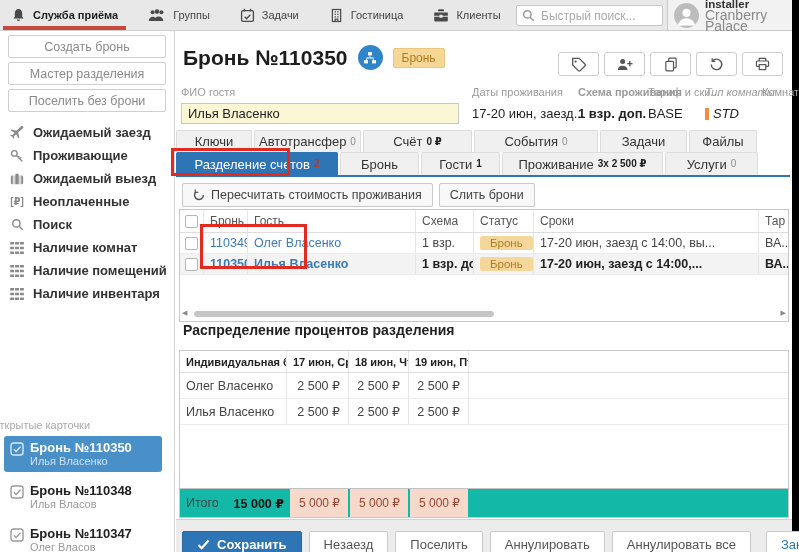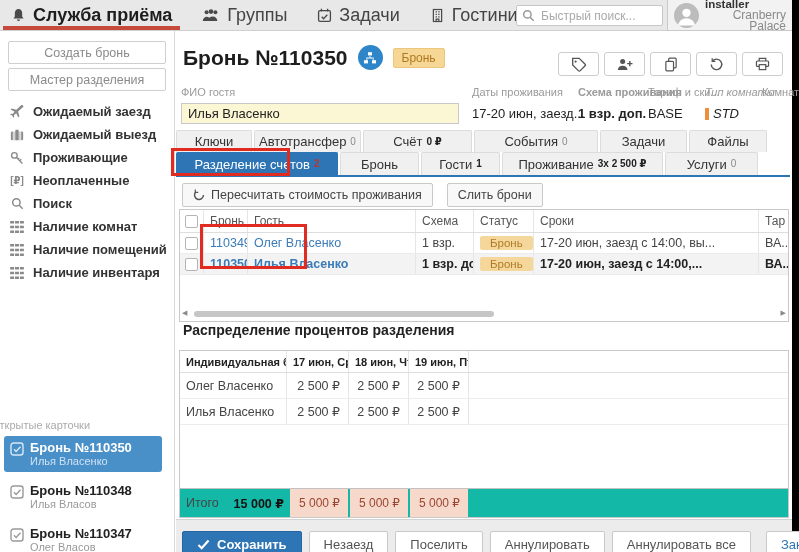--- a/index.html
+++ b/index.html
@@ -2,37 +2,37 @@
 <html><head>
 <meta charset="utf-8">
 <style>
   html,body{margin:0;padding:0;background:#555;}
   *{box-sizing:border-box;font-family:"Liberation Sans","DejaVu Sans",sans-serif;}
   .screen{position:relative;width:799px;height:552px;background:#000;overflow:hidden;margin:0 auto;}
   .app{position:absolute;left:0;top:0;width:792px;height:552px;background:#fff;}
 
   
   .topbar{position:absolute;left:0;top:0;width:792px;height:31px;background:#e8e8e8;border-bottom:1px solid #cfcfcf;display:flex;align-items:center;}
-  .nav-item{position:relative;display:flex;align-items:center;gap:7px;height:100%;padding:0 15px;cursor:pointer;color:#444;font-size:18px;}
+  .nav-item{position:relative;display:flex;align-items:center;gap:7px;height:100%;padding:0 15px;cursor:pointer;color:#444;font-size:11px;}
   .nav-item:first-child{padding-left:11px;}
   .nav-item .nicon{display:flex;color:#4a4a4a;}
   .nav-item.active{color:#1d1d1d;font-weight:bold;}
   .nav-item.active::after{content:"";position:absolute;left:3px;right:7px;bottom:0;height:4px;background:#c64a3b;}
   .search{position:absolute;left:516px;top:5px;width:147px;height:21px;}
   .search input{width:100%;height:100%;border:1px solid #c6c6c6;border-radius:2px;background:#fff;font-size:12px;color:#555;padding:0 6px 0 24px;outline:none;}
   .search input::placeholder{color:#a9a9a9;}
   .search .sicon{position:absolute;left:6px;top:4px;color:#999;}
   .userbox{position:absolute;right:0;top:0;width:125px;height:31px;background:#f2f2f2;border-left:1px solid #c9c9c9;border-bottom:1px solid #c9c9c9;display:flex;align-items:center;gap:6px;padding:0 6px;}
   .userbox .uname{font-size:11.5px;font-weight:bold;color:#333;line-height:12px;}
-  .userbox .uprop{font-size:12px;color:#8a8a8a;line-height:11px;text-align:right;}
+  .userbox .uprop{font-size:14px;color:#8a8a8a;line-height:11px;}
 
   
   .sidebar{position:absolute;left:0;top:31px;width:175px;height:521px;background:#fff;border-right:1px solid #d8d8d8;}
   .side-btn{display:block;width:158px;height:23px;margin:0 auto 4px auto;background:#fff;border:1px solid #cfcfcf;border-radius:2px;color:#8a8a8a;font-size:12.5px;text-align:center;line-height:21px;cursor:pointer;}
-  .side-btns{padding-top:10px;}
+  .side-btns{padding-top:4px;}
   .side-menu{margin-top:9px;}
   .smenu-item{display:flex;align-items:center;gap:8px;padding:4px 0 4px 9px;font-size:13px;color:#333;cursor:pointer;font-weight:bold;}
   .smenu-item .micon{width:16px;display:flex;justify-content:center;color:#8a8a8a;font-size:10px;}
   .cards{position:absolute;left:0;top:388px;width:175px;}
   .cards-label{font-size:11px;color:#aaa;margin:0 0 5px -9px;white-space:nowrap;overflow:hidden;}
   .card{position:relative;margin:0 13px 7px 4px;border-radius:3px;padding:4px 6px 4px 26px;cursor:pointer;}
   .card .cicon{position:absolute;left:6px;top:6px;color:#999;}
   .card .ctitle{font-size:13px;font-weight:bold;color:#222;line-height:15px;white-space:nowrap;}
   .card .cguest{font-size:11px;color:#999;line-height:13px;white-space:nowrap;}
   .card.selected{background:#4a90c8;}
@@ -62,21 +62,21 @@
   .tab{height:22px;background:#f0f0f0;border:1px solid #dcdcdc;border-bottom:none;border-radius:2px 2px 0 0;font-size:13px;color:#333;display:flex;align-items:center;justify-content:center;gap:4px;cursor:pointer;white-space:nowrap;}
   .tabs2 .tab{height:23px;}
   .tab.active{background:#2e75b5;border-color:#2e75b5;color:#fff;}
   .tab sup{font-size:10px;line-height:10px;}
   .c-dim{color:#8a8a8a;}
   .c-dark{color:#222;font-weight:bold;}
   .tab.active sup{color:#b8372a;font-weight:bold;}
   .tabline{position:absolute;left:0;top:144px;width:614px;height:2px;background:#2e75b5;}
 
   
-  .actions{position:absolute;left:6px;top:152px;display:flex;gap:14px;}
+  .actions{position:absolute;left:6px;top:152px;display:flex;gap:6px;}
   .act-btn{height:24px;background:#f8f8f8;border:1px solid #c9c9c9;border-radius:2px;font-size:12.5px;color:#444;display:flex;align-items:center;gap:6px;padding:0 10px;cursor:pointer;white-space:nowrap;}
   .act-btn .aicon{color:#555;display:flex;}
 
   .table1{position:absolute;left:3px;top:178px;width:610px;height:113px;border:1px solid #c9c9c9;background:#fff;overflow:hidden;}
   .t1row{display:grid;grid-template-columns:24px 44px 168px 58px 60px 225px 29px;align-items:center;}
   .t1head{height:23px;border-bottom:1px solid #ddd;}
   .t1head .cell{font-size:12px;color:#555;}
   .t1data{height:21px;border-bottom:1px solid #ececec;font-size:12.5px;color:#444;}
   .t1data.shaded{background:#f3f3f3;font-weight:bold;color:#222;}
   .cell{padding-left:6px;white-space:nowrap;overflow:hidden;height:100%;display:flex;align-items:center;border-right:1px solid #e6e6e6;}
@@ -191,46 +191,47 @@
         <div class="uname">installer</div>
         <div class="uprop">Cranberry Palace</div>
       </div>
     </div>
   </div>
 
   <div class="sidebar">
     <div class="side-btns">
       <button class="side-btn">Создать бронь</button>
       <button class="side-btn">Мастер разделения</button>
+      <button class="side-btn">Поселить без брони</button>
     </div>
     <div class="side-menu">
       <div class="smenu-item">
         <span class="micon">
           <svg width="14" height="14" viewBox="0 0 16 16" fill="currentColor">
                 <path d="M15 2.3L9.2 7.4l1.6 5.6-1.3.9-2.4-4.4-2.6 2.3.2 2-1 .7-1.1-2.4L.2 11l.7-1 2 .2L5.2 7.6.8 5.2l.9-1.3L7.3 5.5 12.4.5c.7-.6 1.8-.6 2.4 0 .7.5.7 1.3.2 1.8z"></path>
               </svg>
         </span>
         <span>Ожидаемый заезд</span>
-      </div>
-      <div class="smenu-item">
-        <span class="micon">
-          <svg width="14" height="14" viewBox="0 0 16 16" fill="currentColor">
-                <path d="M6.2 2h3.6v2H6.2zM5 4h-.8v10H5zM11.8 4H11v10h.8zM6 4h4v10H6zM2.4 4h.8v10h-.8a1.4 1.4 0 01-1.4-1.4V5.4A1.4 1.4 0 012.4 4zM13.6 4a1.4 1.4 0 011.4 1.4v7.2a1.4 1.4 0 01-1.4 1.4h-.8V4z"></path>
-              </svg>
-        </span>
-        <span>Ожидаемый выезд</span>
       </div>
       <div class="smenu-item">
         <span class="micon">
           <svg width="14" height="14" viewBox="0 0 16 16" fill="none" stroke="currentColor" stroke-width="1.5">
                 <circle cx="5" cy="5" r="3.2"></circle>
                 <path d="M7.4 7.4l6.8 6.8M11.2 11.2l1.7-1.7M9.3 9.3l1.3-1.3"></path>
               </svg>
         </span>
         <span>Проживающие</span>
+      </div>
+      <div class="smenu-item">
+        <span class="micon">
+          <svg width="14" height="14" viewBox="0 0 16 16" fill="currentColor">
+                <path d="M6.2 2h3.6v2H6.2zM5 4h-.8v10H5zM11.8 4H11v10h.8zM6 4h4v10H6zM2.4 4h.8v10h-.8a1.4 1.4 0 01-1.4-1.4V5.4A1.4 1.4 0 012.4 4zM13.6 4a1.4 1.4 0 011.4 1.4v7.2a1.4 1.4 0 01-1.4 1.4h-.8V4z"></path>
+              </svg>
+        </span>
+        <span>Ожидаемый выезд</span>
       </div>
       <div class="smenu-item">
         <span class="micon">[₽]</span>
         <span>Неоплаченные</span>
       </div>
       <div class="smenu-item">
         <span class="micon">
           <svg width="13" height="13" viewBox="0 0 14 14" fill="none" stroke="currentColor" stroke-width="1.6">
                 <circle cx="5.8" cy="5.8" r="4"></circle>
                 <path d="M8.8 8.8l3.8 3.8"></path>
@@ -399,21 +400,21 @@
             <span>Счёт</span>
             <sup class="c-dark">0 ₽</sup>
           </div>
       <div class="tab" style="width:124px;">
             <span>События</span>
             <sup class="c-dim">0</sup>
           </div>
       <div class="tab" style="width:87px;">
             <span>Задачи</span>
           </div>
-      <div class="tab" style="width:78px;justify-content:center;">
+      <div class="tab" style="width:68px;justify-content:center;">
             <span>Файлы</span>
           </div>
     </div>
     <div class="tabs2">
       <div class="tab active" style="width:162px;">
             <span>Разделение счетов</span>
             <sup>2</sup>
           </div>
       <div class="tab" style="width:79px;">
             <span>Бронь</span>

